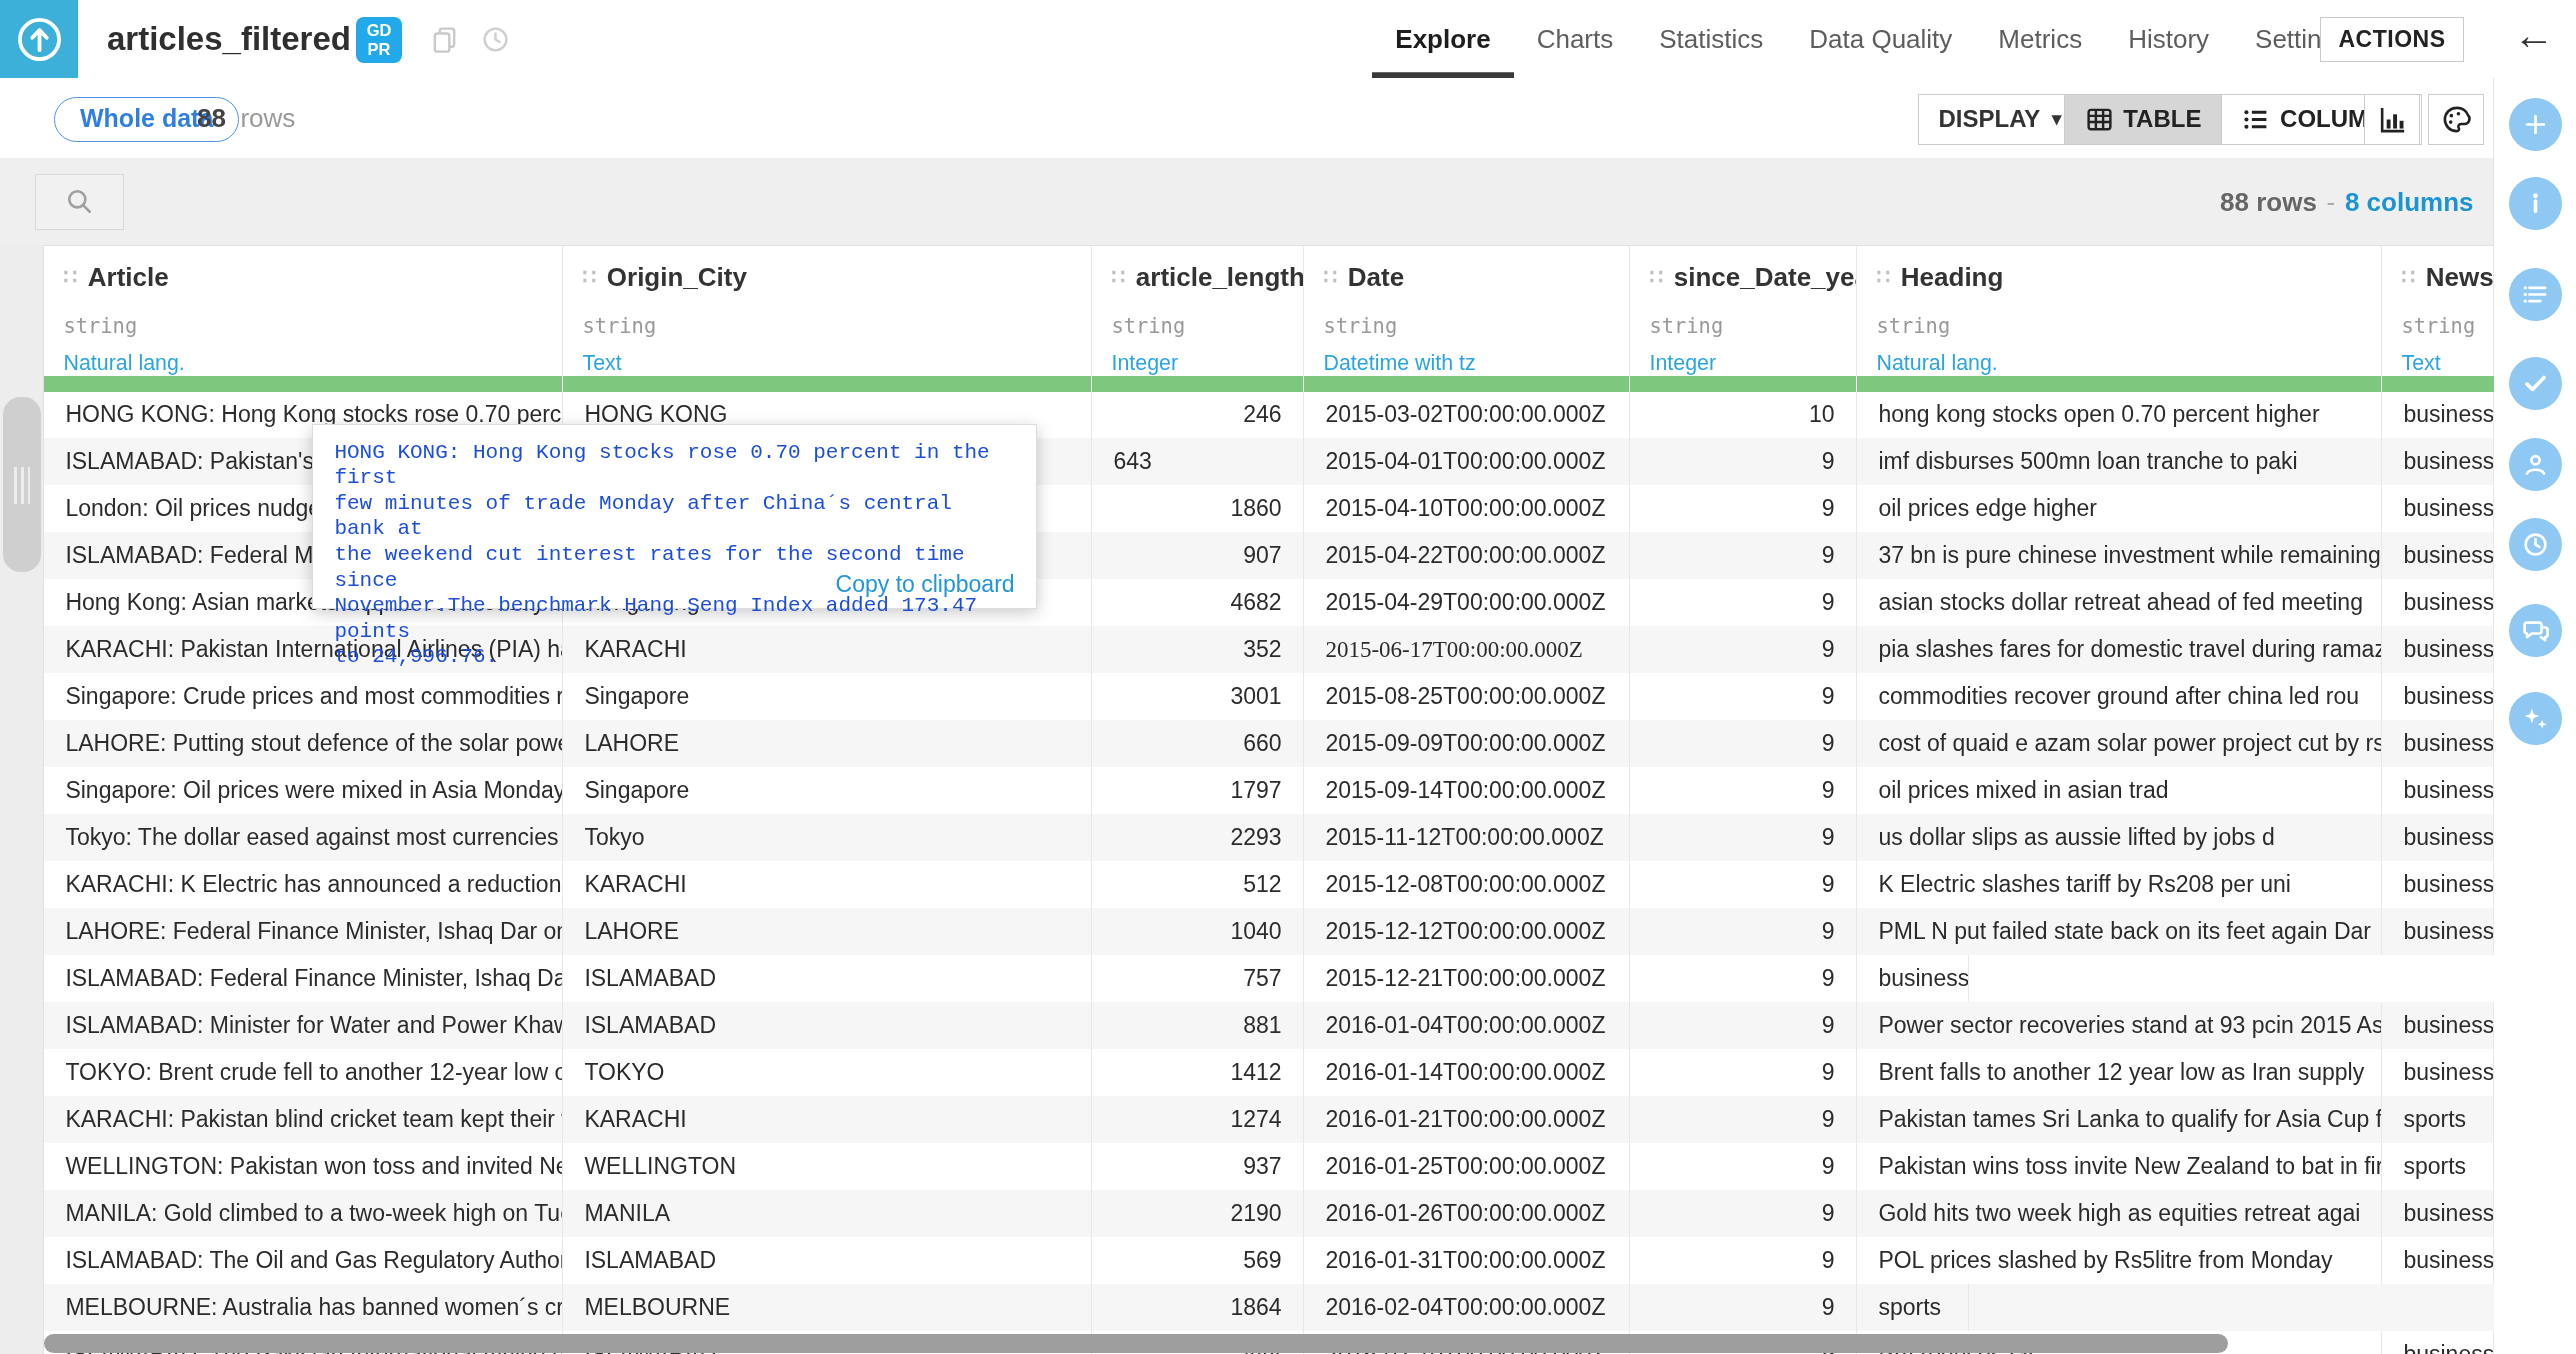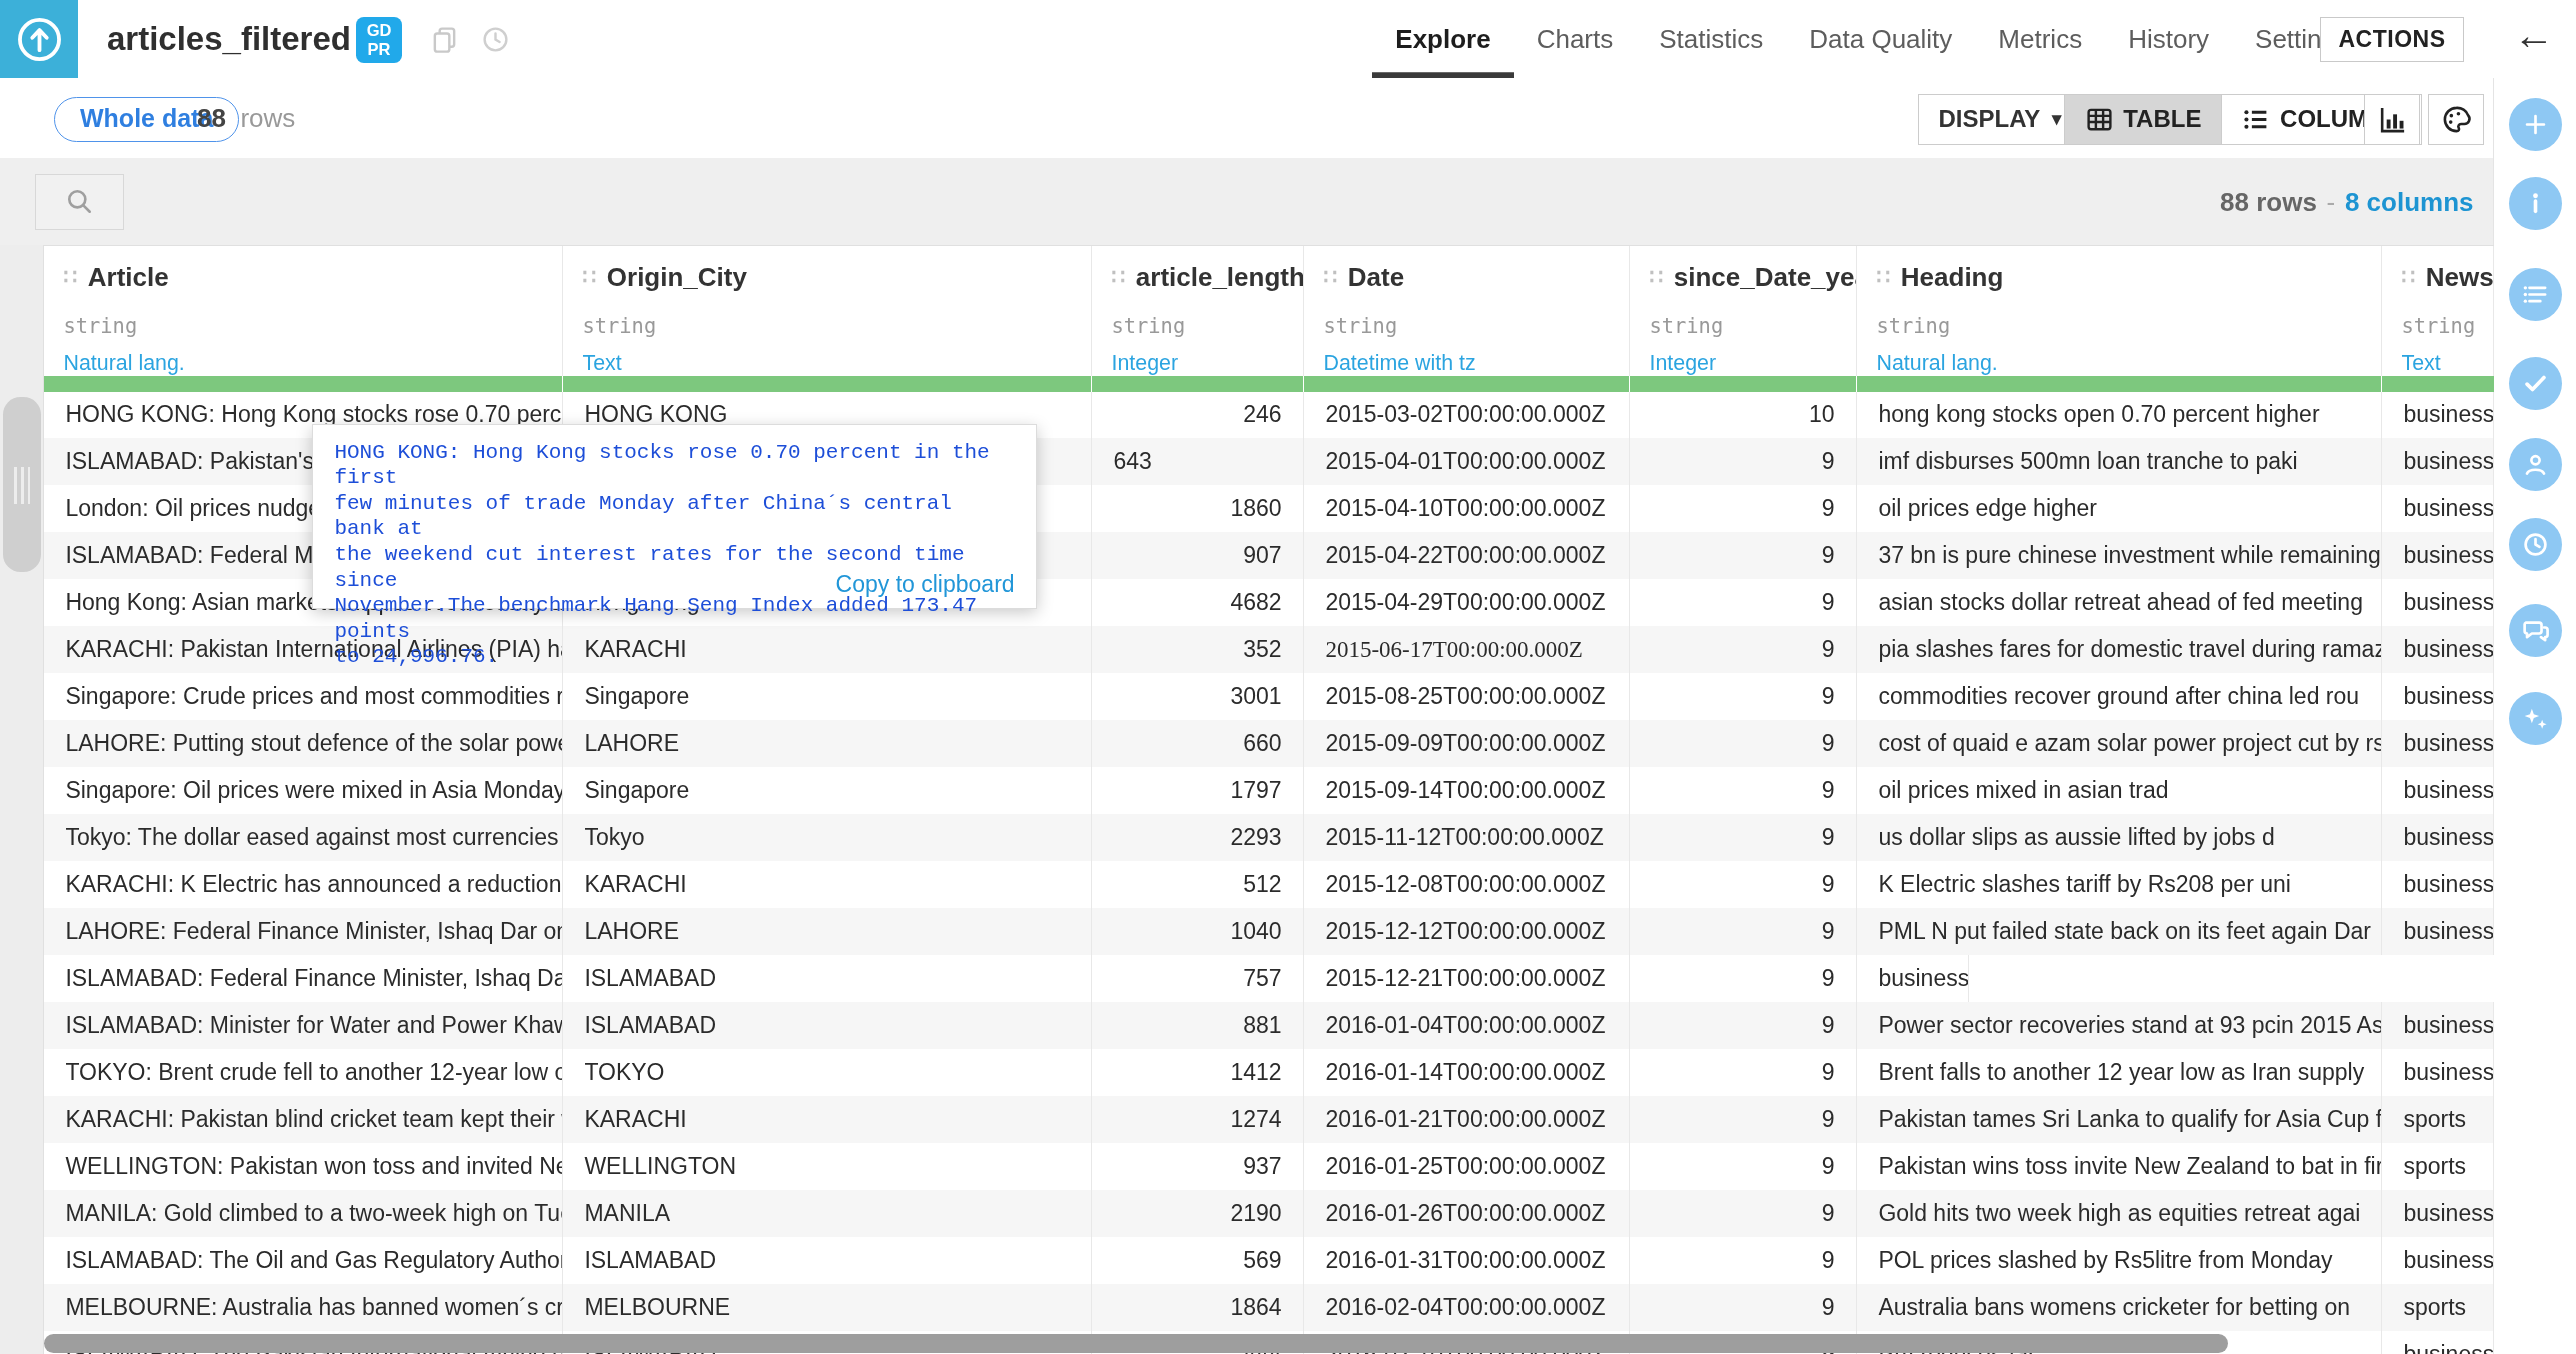--- a/index.html
+++ b/index.html
@@ -470,21 +470,20 @@
       <div class="td" style="width: 227px; text-align: right;">9</div>
       <div class="td" style="width: 525px; text-align: left;">POL prices slashed by Rs5litre from Monday</div>
       <div class="td" style="width: 112px; text-align: left;">business</div>
     </div>
     <div class="tr">
       <div class="td" style="width: 519px; text-align: left;">MELBOURNE: Australia has banned women´s crick…</div>
       <div class="td" style="width: 529px; text-align: left;">MELBOURNE</div>
       <div class="td" style="width: 212px; text-align: right;">1864</div>
       <div class="td" style="width: 326px; text-align: left;">2016-02-04T00:00:00.000Z</div>
       <div class="td" style="width: 227px; text-align: right;">9</div>
-      <div class="td" style="width: 525px; text-align: left;">Australia bans womens cricketer for betting on</div>
       <div class="td" style="width: 112px; text-align: left;">sports</div>
     </div>
     <div class="tr">
       <div class="td" style="width: 519px; text-align: left;">ISLAMABAD: The Pakistan International Airline (PIA)…</div>
       <div class="td" style="width: 529px; text-align: left;">ISLAMABAD</div>
       <div class="td" style="width: 212px; text-align: right;">444</div>
       <div class="td" style="width: 326px; text-align: left;">2016-02-10T00:00:00.000Z</div>
       <div class="td" style="width: 227px; text-align: right;">9</div>
       <div class="td" style="width: 525px; text-align: left;">PIA reduces far…</div>
       <div class="td" style="width: 112px; text-align: left;">business</div>

